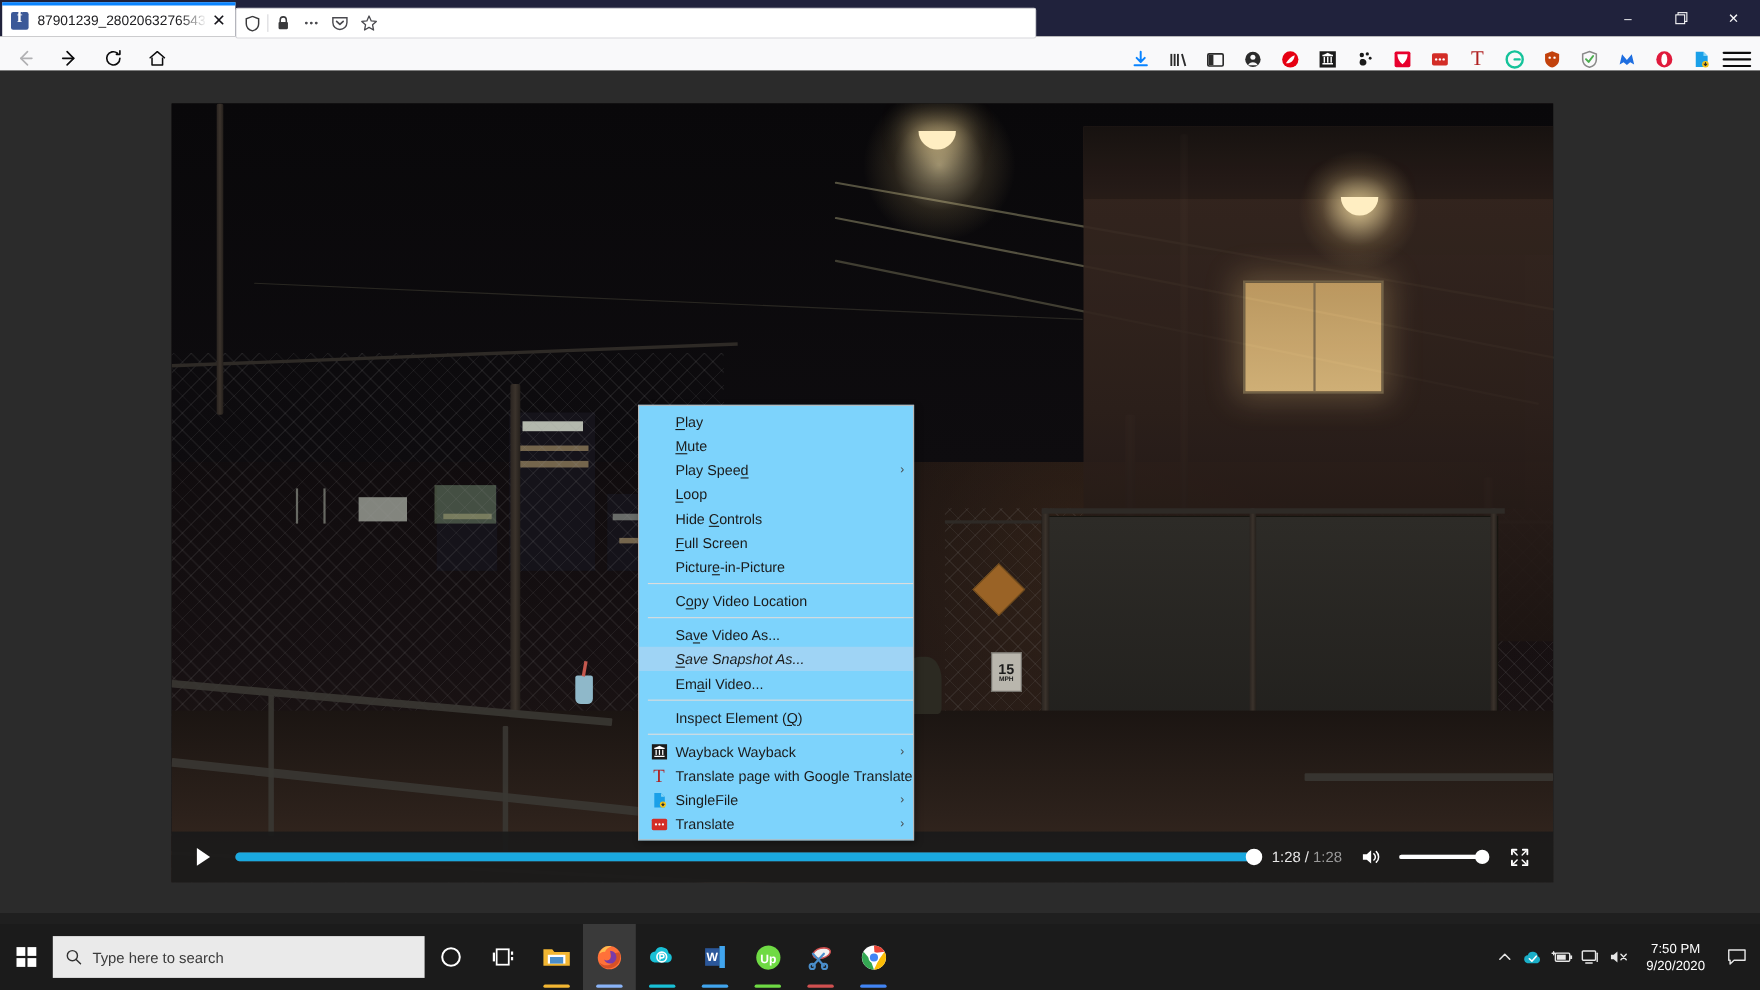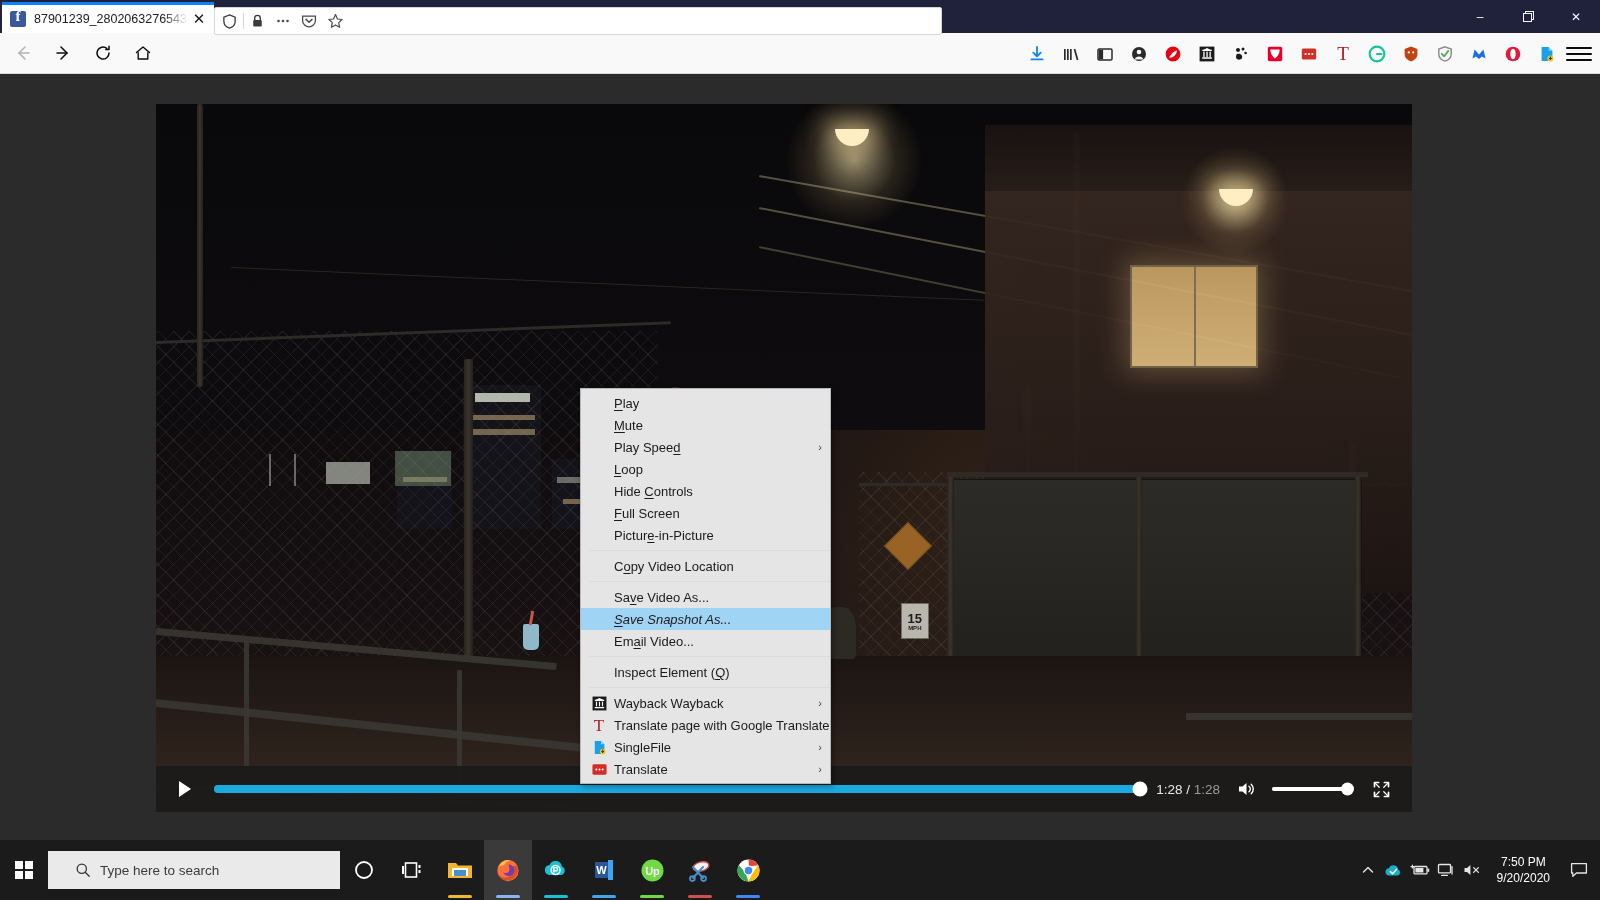--- a/index.html
+++ b/index.html
@@ -93,21 +93,21 @@
   }
   .hamburger {
     position: absolute; right: 8px; top: 41px; width: 26px; height: 26px;
     display: flex; flex-direction: column; justify-content: center;
     gap: 4px; cursor: pointer;
   }
   .hamburger i { display: block; height: 2px; background: #0c0c0d; border-radius: 1px; }
 
   
   .content {
-    position: absolute; top: 74px; left: 0; width: 1600px; height: 766px;
+    position: absolute; top: 64px; left: 0; width: 1600px; height: 766px;
     background: #2b2b2b;
   }
   .video {
     position: absolute; left: 156px; top: 30px; width: 1256px; height: 708px;
     background: #0d0a0c; overflow: hidden;
   }
   .vscene { position: absolute; inset: 0; background:
       radial-gradient(circle at 66% 60%, rgba(70,48,30,.55) 0%, rgba(0,0,0,0) 42%),
       radial-gradient(circle at 87% 13%, rgba(60,36,26,.45) 0%, rgba(0,0,0,0) 38%),
       linear-gradient(180deg,#0b0a0c 0%,#100c0e 45%,#161012 72%,#241a16 100%); }
@@ -190,22 +190,22 @@
   .vc-time { font-size: 13.5px; color: #e7e7e7; white-space: nowrap; margin: 0 14px 0 4px; }
   .vc-time .dur { color: #9a9a9a; }
   .vc-mute { width: 26px; display:flex; align-items:center; justify-content:center; cursor: pointer; }
   .vc-vol { position: relative; width: 76px; height: 4px; background: rgba(255,255,255,.35); margin: 0 4px 0 12px; border-radius: 3px; }
   .vc-volfill { position:absolute; left:0; top:0; height:100%; width:100%; background:#fff; border-radius:3px;}
   .vc-volknob { position:absolute; right:-6px; top:50%; width:13px; height:13px; border-radius:50%; background:#fff; transform:translateY(-50%); }
   .vc-full { width: 34px; display:flex; align-items:center; justify-content:center; margin-left: 12px; cursor: pointer; }
 
   
   .ctxmenu {
-    position: absolute; left: 580px; top: 388px; width: 251px;
-    background: #e5e5e5; border: 1px solid #b8b8b8;
+    position: absolute; left: 580px; top: 368px; width: 251px;
+    background: #7dd3fc; border: 1px solid #b8b8b8;
     box-shadow: 2px 2px 6px rgba(0,0,0,.38);
     padding: 3px 0; font-size: 13px; color: #1b1b1b;
   }
   .ctxrow {
     position: relative; height: 22px; display: flex; align-items: center;
     padding-left: 33px; padding-right: 8px; cursor: default; white-space: nowrap;
   }
   .ctxrow.sel { background: #9fd4f5; font-style: italic; }
   .ctxrow .label { flex: 1 1 auto; }
   .ctxrow .arrow { color: #444; font-size: 11px; margin-left: 8px; }
@@ -219,22 +219,22 @@
   
   .taskbar {
     position: absolute; left: 0; bottom: 0; width: 1600px; height: 60px;
     background: #1b1b1b; display: flex; align-items: center;
   }
   .startbtn { width: 48px; height: 60px; display:flex; align-items:center; justify-content:center; cursor:pointer; }
   .winlogo { width: 18px; height: 18px; display: grid; grid-template-columns: 1fr 1fr;
              grid-template-rows: 1fr 1fr; gap: 2px; }
   .winlogo i { background: #fff; display: block; }
   .searchbox {
-    width: 292px; height: 38px; background: #eaeaea; display: flex;
-    align-items: center; padding: 0 24px; cursor: text;
+    width: 338px; height: 38px; background: #eaeaea; display: flex;
+    align-items: center; padding: 0 8px; cursor: text;
   }
   .searchbox .mag { width: 22px; display:flex; align-items:center; justify-content:center; color:#333; }
   .searchbox .ph { font-size: 13.5px; color: #3b3b3b; margin-left: 6px; }
   .tb-icon {
     width: 48px; height: 60px; display: flex; align-items: center;
     justify-content: center; position: relative; cursor: pointer;
   }
   .tb-icon.active { background: #3a3a3a; }
   .tb-icon .underline {
     position: absolute; bottom: 2px; left: 12px; width: 24px; height: 3px;

